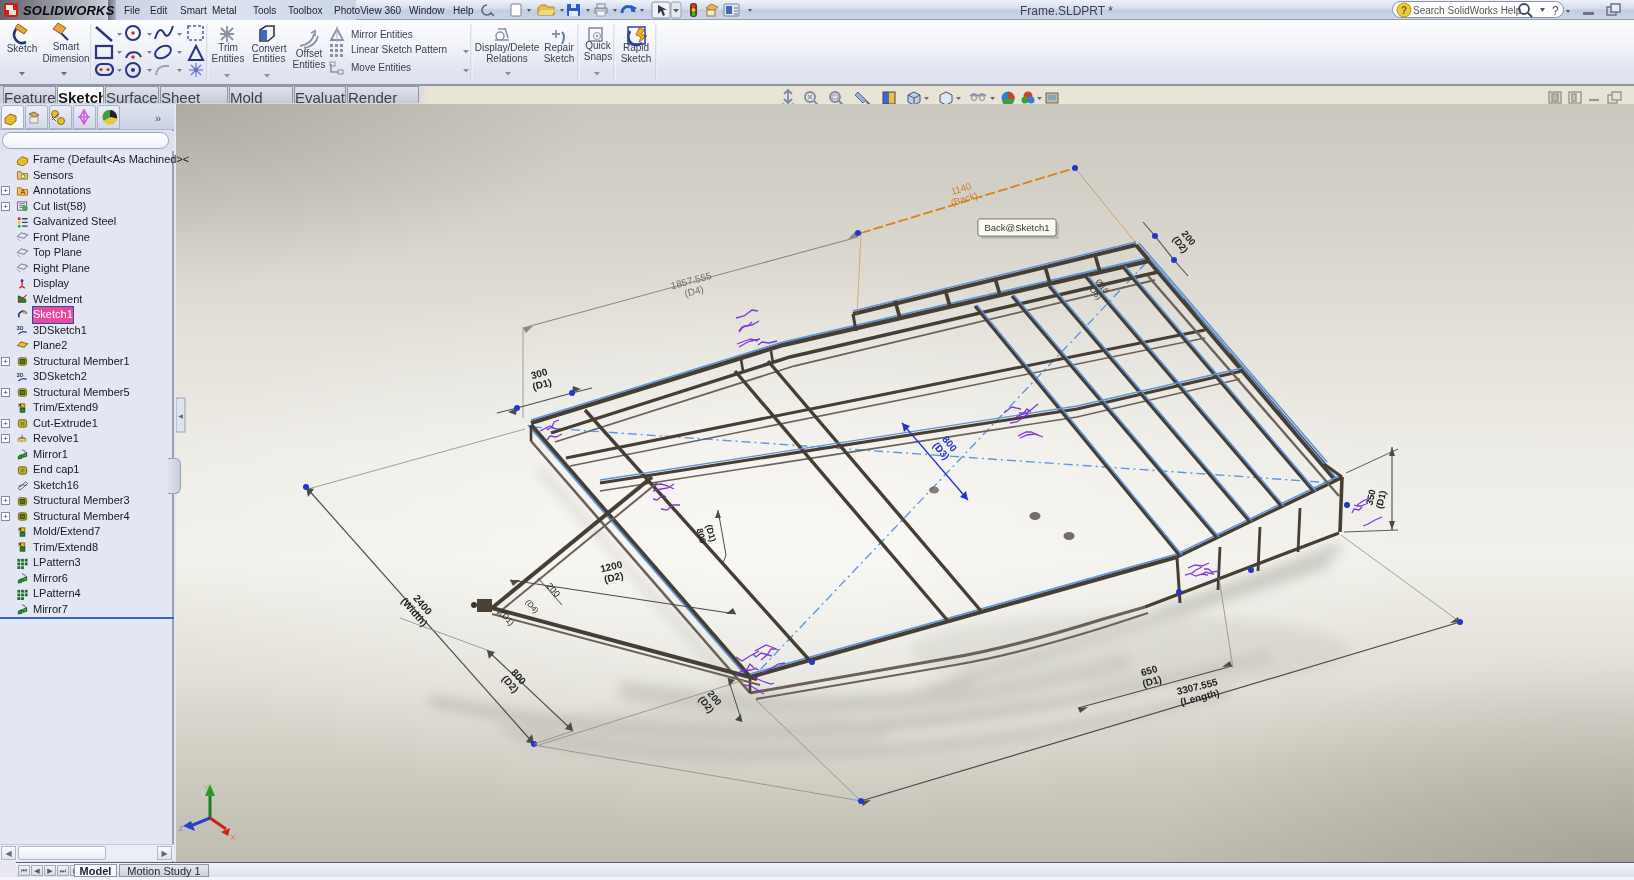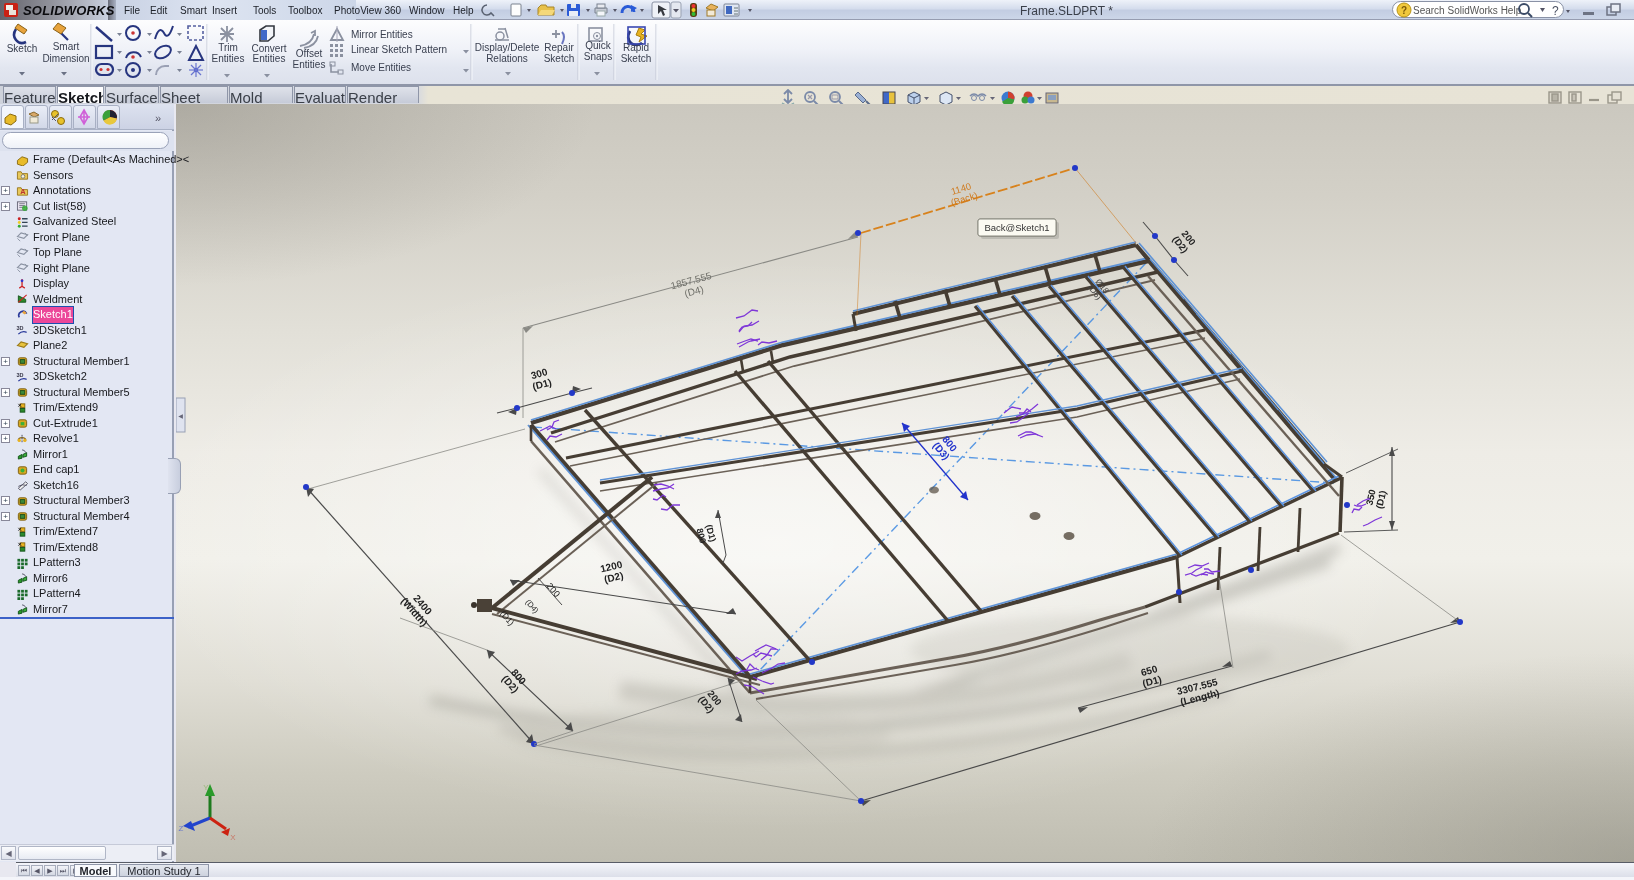--- a/index.html
+++ b/index.html
@@ -101,21 +101,21 @@
  <path d="M1566,10 l4,0 -2,3 z" fill="#556"></path>
  <rect x="1583" y="12" width="11" height="3" fill="#6d7383"></rect>
  <rect x="1607" y="7" width="9" height="8" fill="none" stroke="#6d7383" stroke-width="1.5"></rect>
  <rect x="1611" y="4" width="9" height="8" fill="#e8ecf4" stroke="#6d7383" stroke-width="1.5"></rect>
 </g>
     </svg>
 <span id="swtext">SOLID<span style="font-weight:bold">WORKS</span></span>
 <span class="menu" style="left:124px">File</span>
     <span class="menu" style="left:150px">Edit</span>
     <span class="menu" style="left:180px">Smart</span>
-    <span class="menu" style="left:212px">Insert</span>
+    <span class="menu" style="left:212px">Metal</span>
     <span class="menu" style="left:253px">Tools</span>
     <span class="menu" style="left:288px">Toolbox</span>
     <span class="menu" style="left:334px">PhotoView 360</span>
     <span class="menu" style="left:409px">Window</span>
     <span class="menu" style="left:453px">Help</span>
 <span id="wtitle">Frame.SLDPRT *</span>
 <div id="searchbox"></div>
     <span id="searchtxt">Search SolidWorks Help</span>
 </div>
 <div id="toolbar"></div>
@@ -738,21 +738,21 @@
           <rect x="4" y="5" width="5" height="4" fill="#3a8a3a" stroke="#1a4a1a"></rect>
         </svg>
         <span class="lbl">Structural Member4</span>
       </div>
       <div class="ti">
         <svg class="ic" viewBox="0 0 13 13">
           <rect x="4" y="2" width="5" height="4" fill="#e8b220" stroke="#8a6a10"></rect>
           <rect x="4" y="7" width="5" height="4" fill="#2a8a2a" stroke="#14541a"></rect>
           <path d="M2,2 l3,3 M5,2 l-3,3" stroke="#222"></path>
         </svg>
-        <span class="lbl">Trim/Extend7</span>
+        <span class="lbl">Mold/Extend7</span>
       </div>
       <div class="ti">
         <svg class="ic" viewBox="0 0 13 13">
           <rect x="4" y="2" width="5" height="4" fill="#e8b220" stroke="#8a6a10"></rect>
           <rect x="4" y="7" width="5" height="4" fill="#2a8a2a" stroke="#14541a"></rect>
           <path d="M2,2 l3,3 M5,2 l-3,3" stroke="#222"></path>
         </svg>
         <span class="lbl">Trim/Extend8</span>
       </div>
       <div class="ti">

